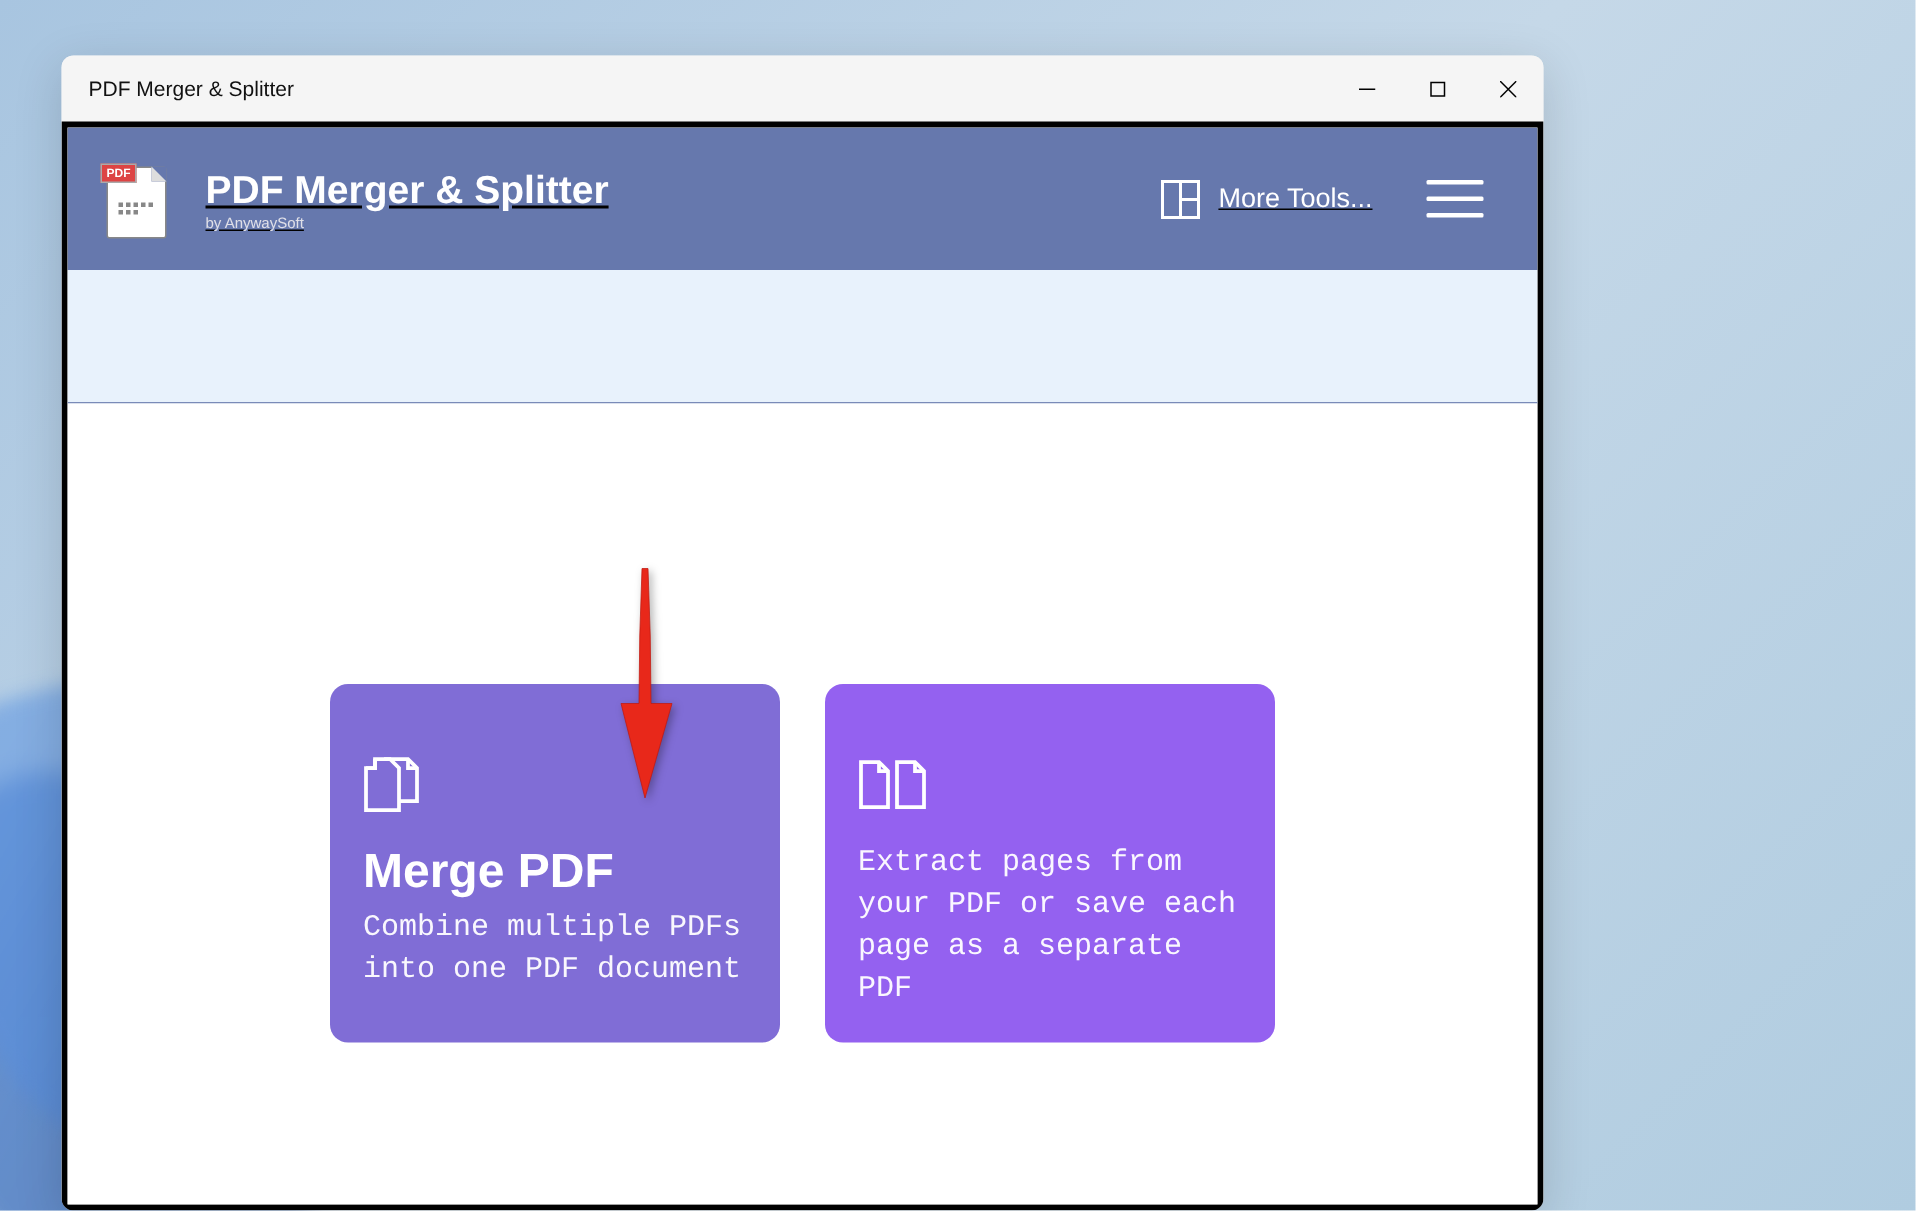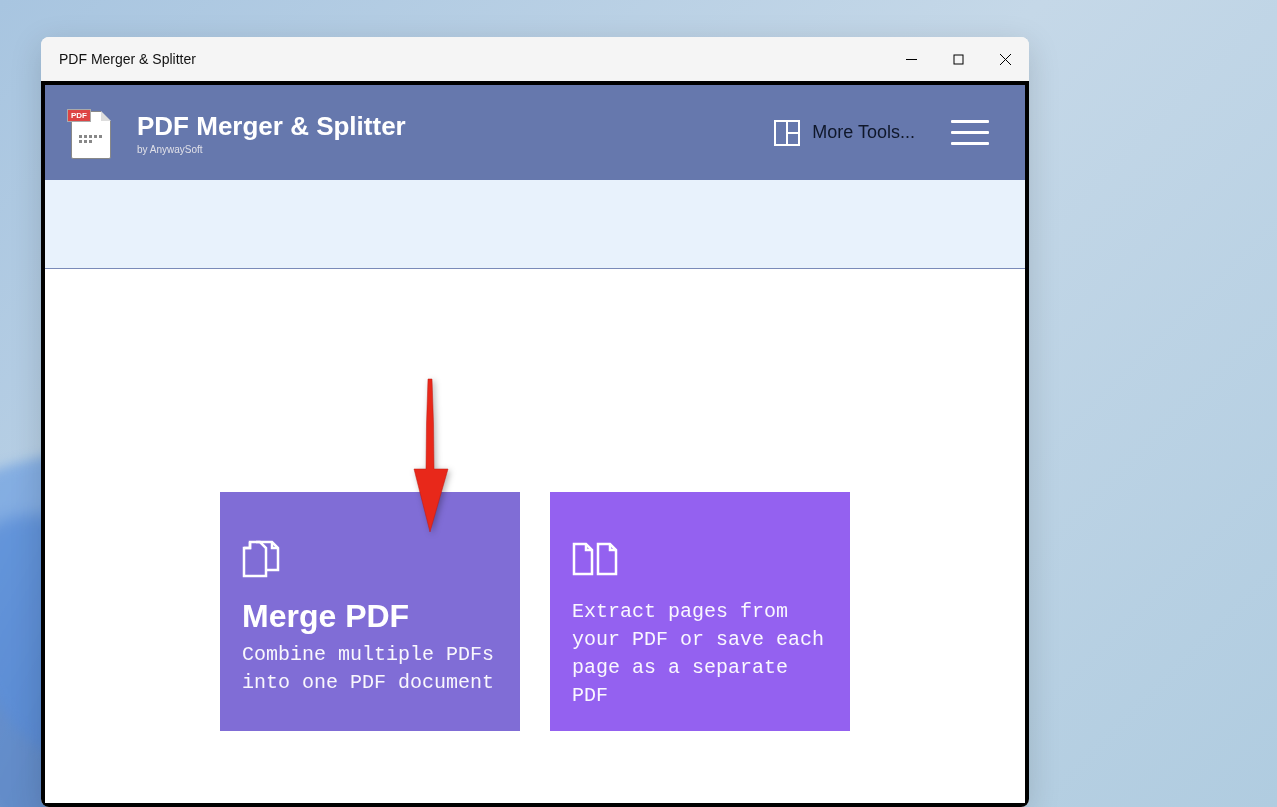--- a/index.html
+++ b/index.html
@@ -94,20 +94,21 @@
       flex-direction: column;
       overflow: hidden;
     }
     .app-header {
       height: 95px;
       background: #6678ad;
       display: flex;
       align-items: center;
       padding: 0 32px 0 22px;
       justify-content: space-between;
+      text-decoration: underline;
     }
     .app-header-left {
       display: flex;
       align-items: center;
       gap: 22px;
     }
     .app-logo {
       width: 48px;
       height: 52px;
       position: relative;
@@ -171,21 +172,21 @@
     }
     .app-header-right {
       display: flex;
       align-items: center;
       gap: 32px;
     }
     .more-tools {
       display: flex;
       align-items: center;
       gap: 12px;
-      color: #0f172a;
+      color: #ffffff;
       font-size: 18px;
       cursor: pointer;
     }
     .hamburger {
       display: flex;
       flex-direction: column;
       gap: 8px;
       cursor: pointer;
       padding: 4px;
     }
@@ -206,27 +207,26 @@
       display: flex;
       align-items: flex-start;
       justify-content: center;
       padding-top: 187px;
       gap: 30px;
       position: relative;
     }
     .action-card {
       width: 300px;
       height: 239px;
-      border-radius: 0;
+      border-radius: 12px;
       padding: 48px 22px 24px 22px;
       color: white;
       cursor: pointer;
       display: flex;
       flex-direction: column;
-      margin-top: 36px;
     }
     .card-merge {
       background: #806dd6;
     }
     .card-split {
       background: #9461f0;
     }
     .card-icon {
       height: 38px;
       margin-bottom: 20px;

